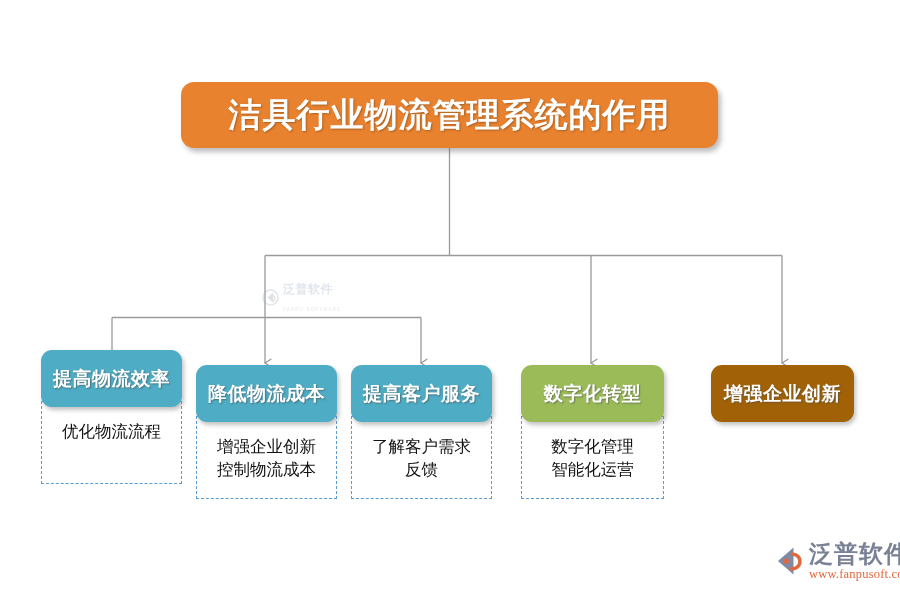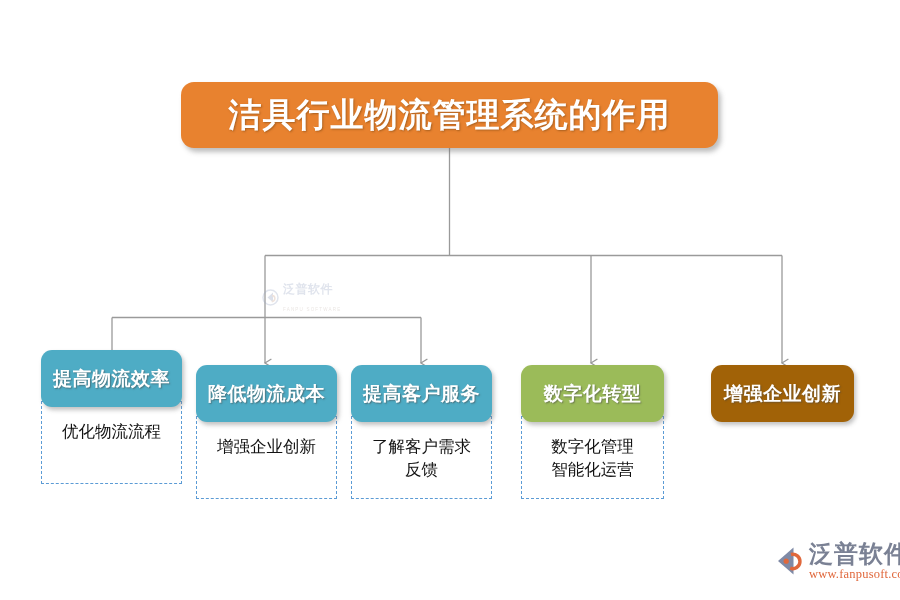--- a/index.html
+++ b/index.html
@@ -201,20 +201,21 @@
       <span class="node-body-line">优化物流流程</span>
     </div>
   </div>
 
   <div class="node" style="left:196px; top:365px; width:141px;">
     <div class="node-header" style="background:#4eacc5;">
       <span class="node-header-label">降低物流成本</span>
     </div>
     <div class="node-body">
       <span class="node-body-line">增强企业创新</span>
+      <span class="node-body-line">控制物流成本</span>
     </div>
   </div>
 
   <div class="node" style="left:521px; top:365px; width:143px;">
     <div class="node-header" style="background:#9bbb59;">
       <span class="node-header-label">数字化转型</span>
     </div>
     <div class="node-body">
       <span class="node-body-line">数字化管理</span>
       <span class="node-body-line">智能化运营</span>

